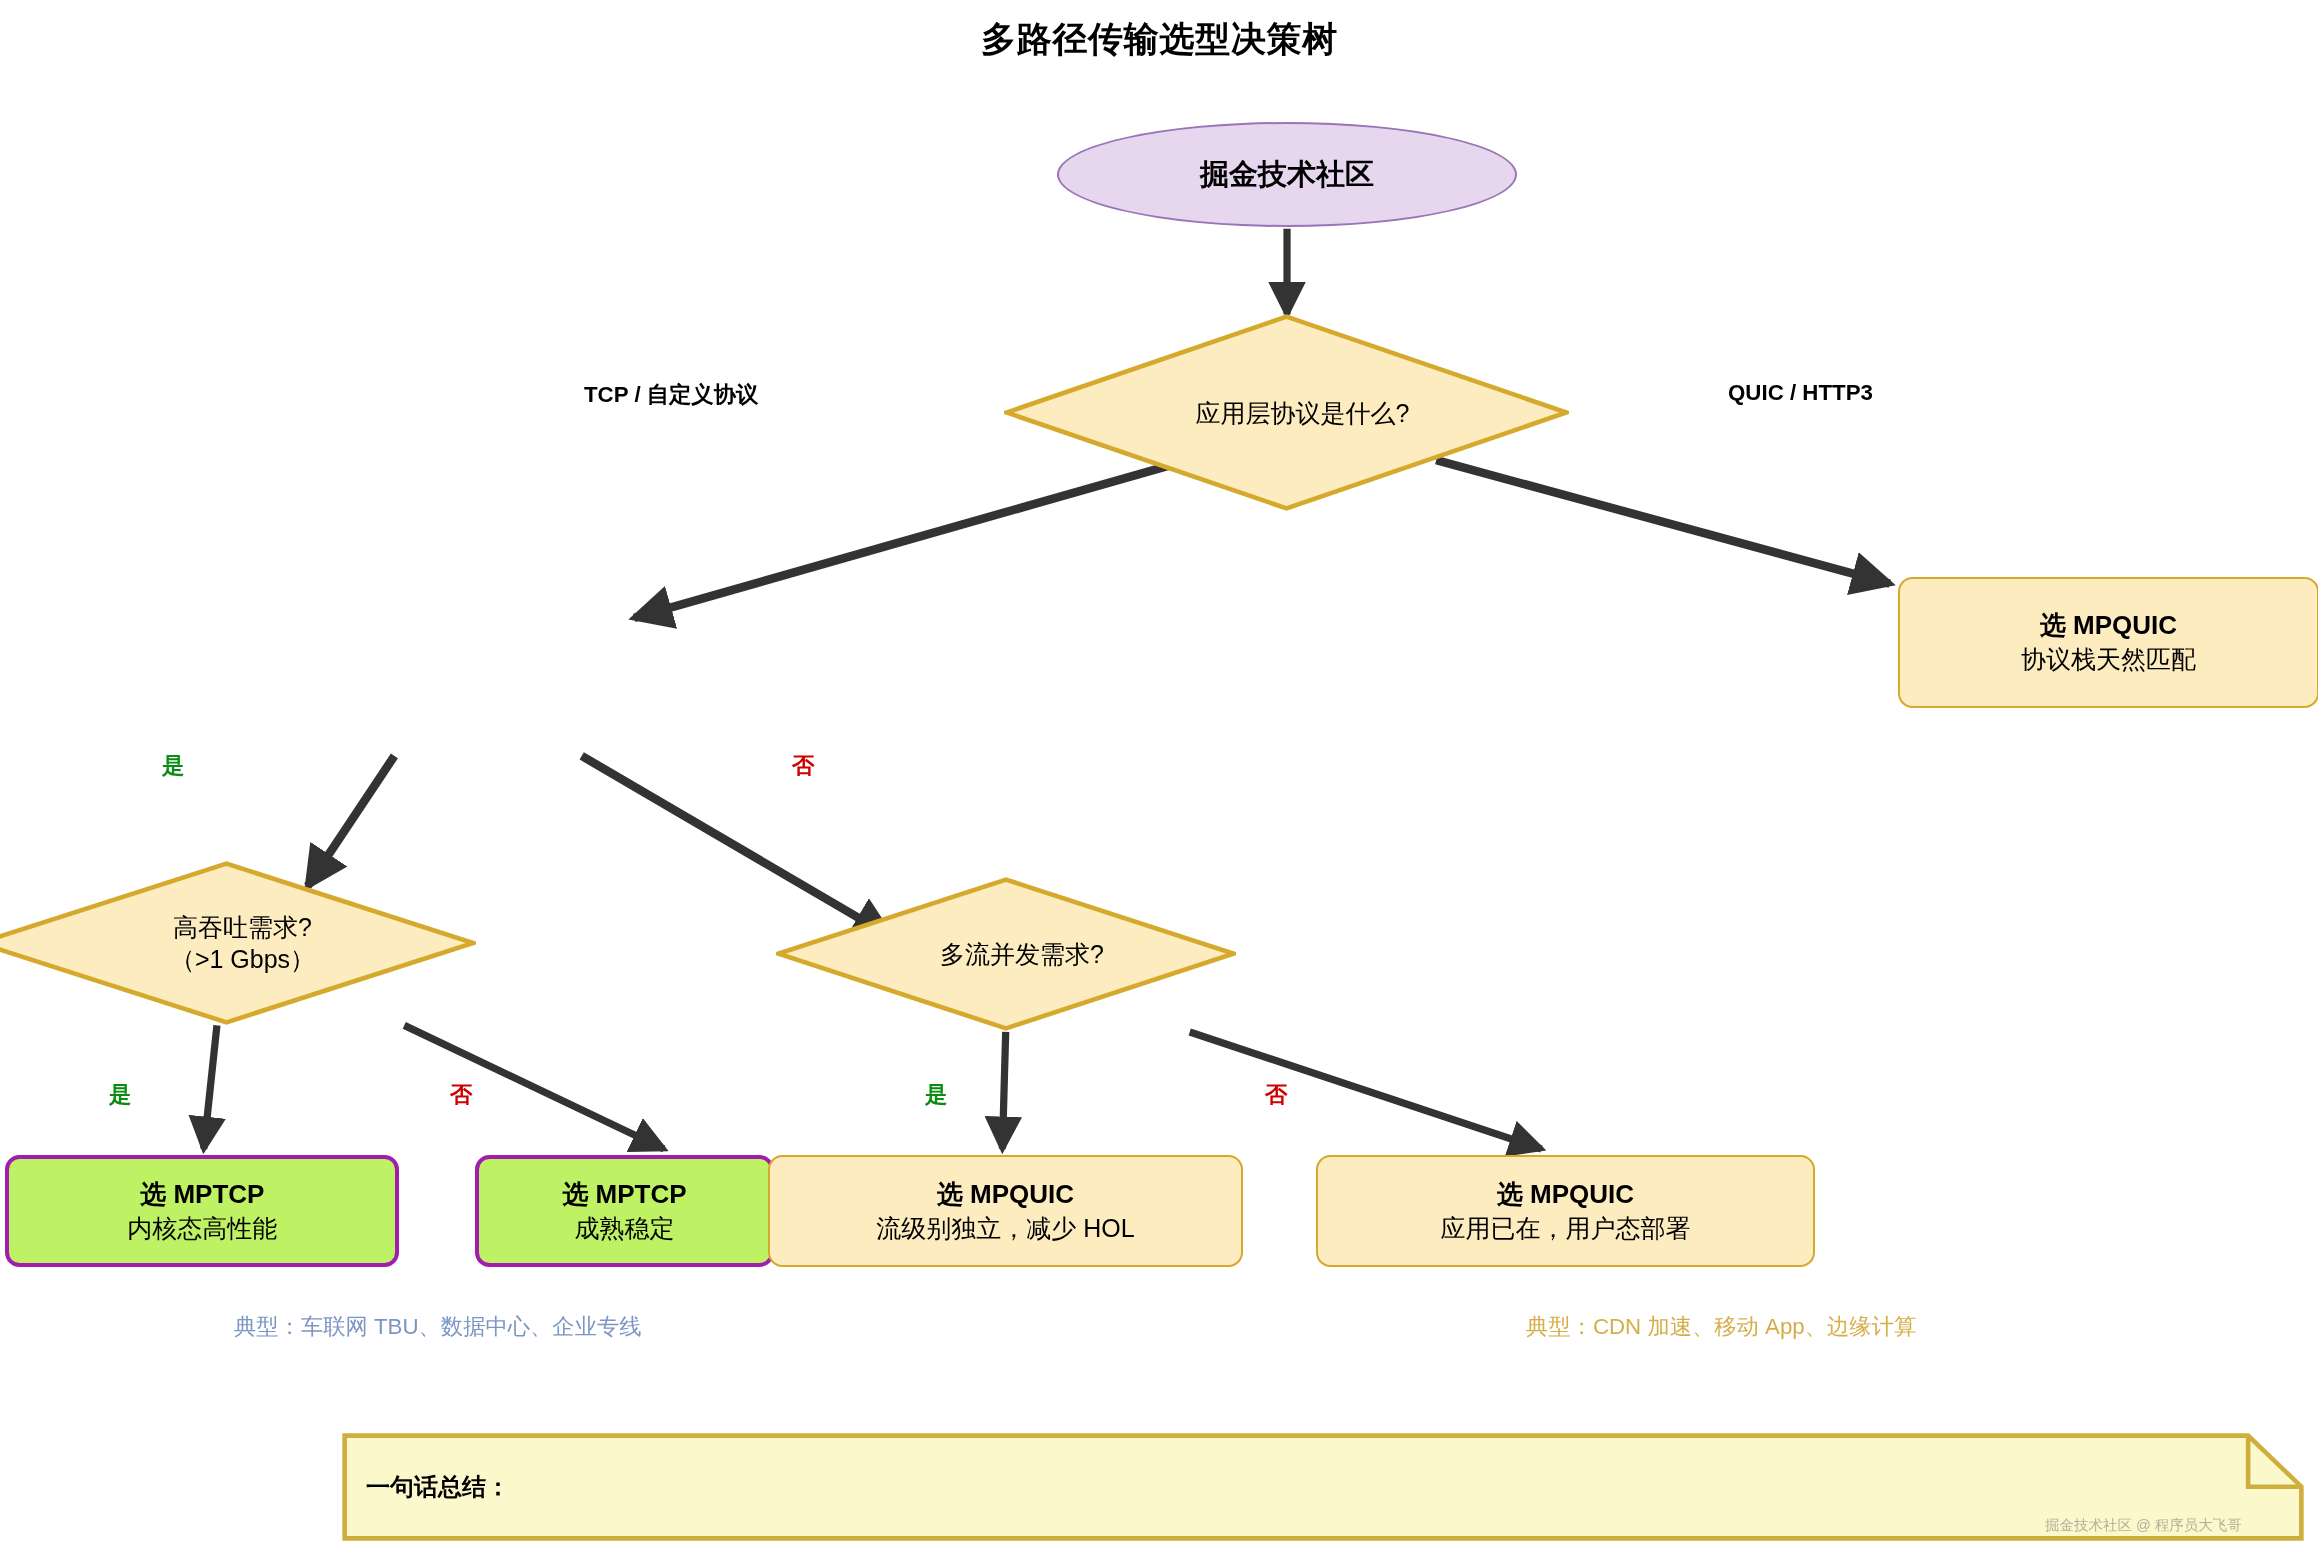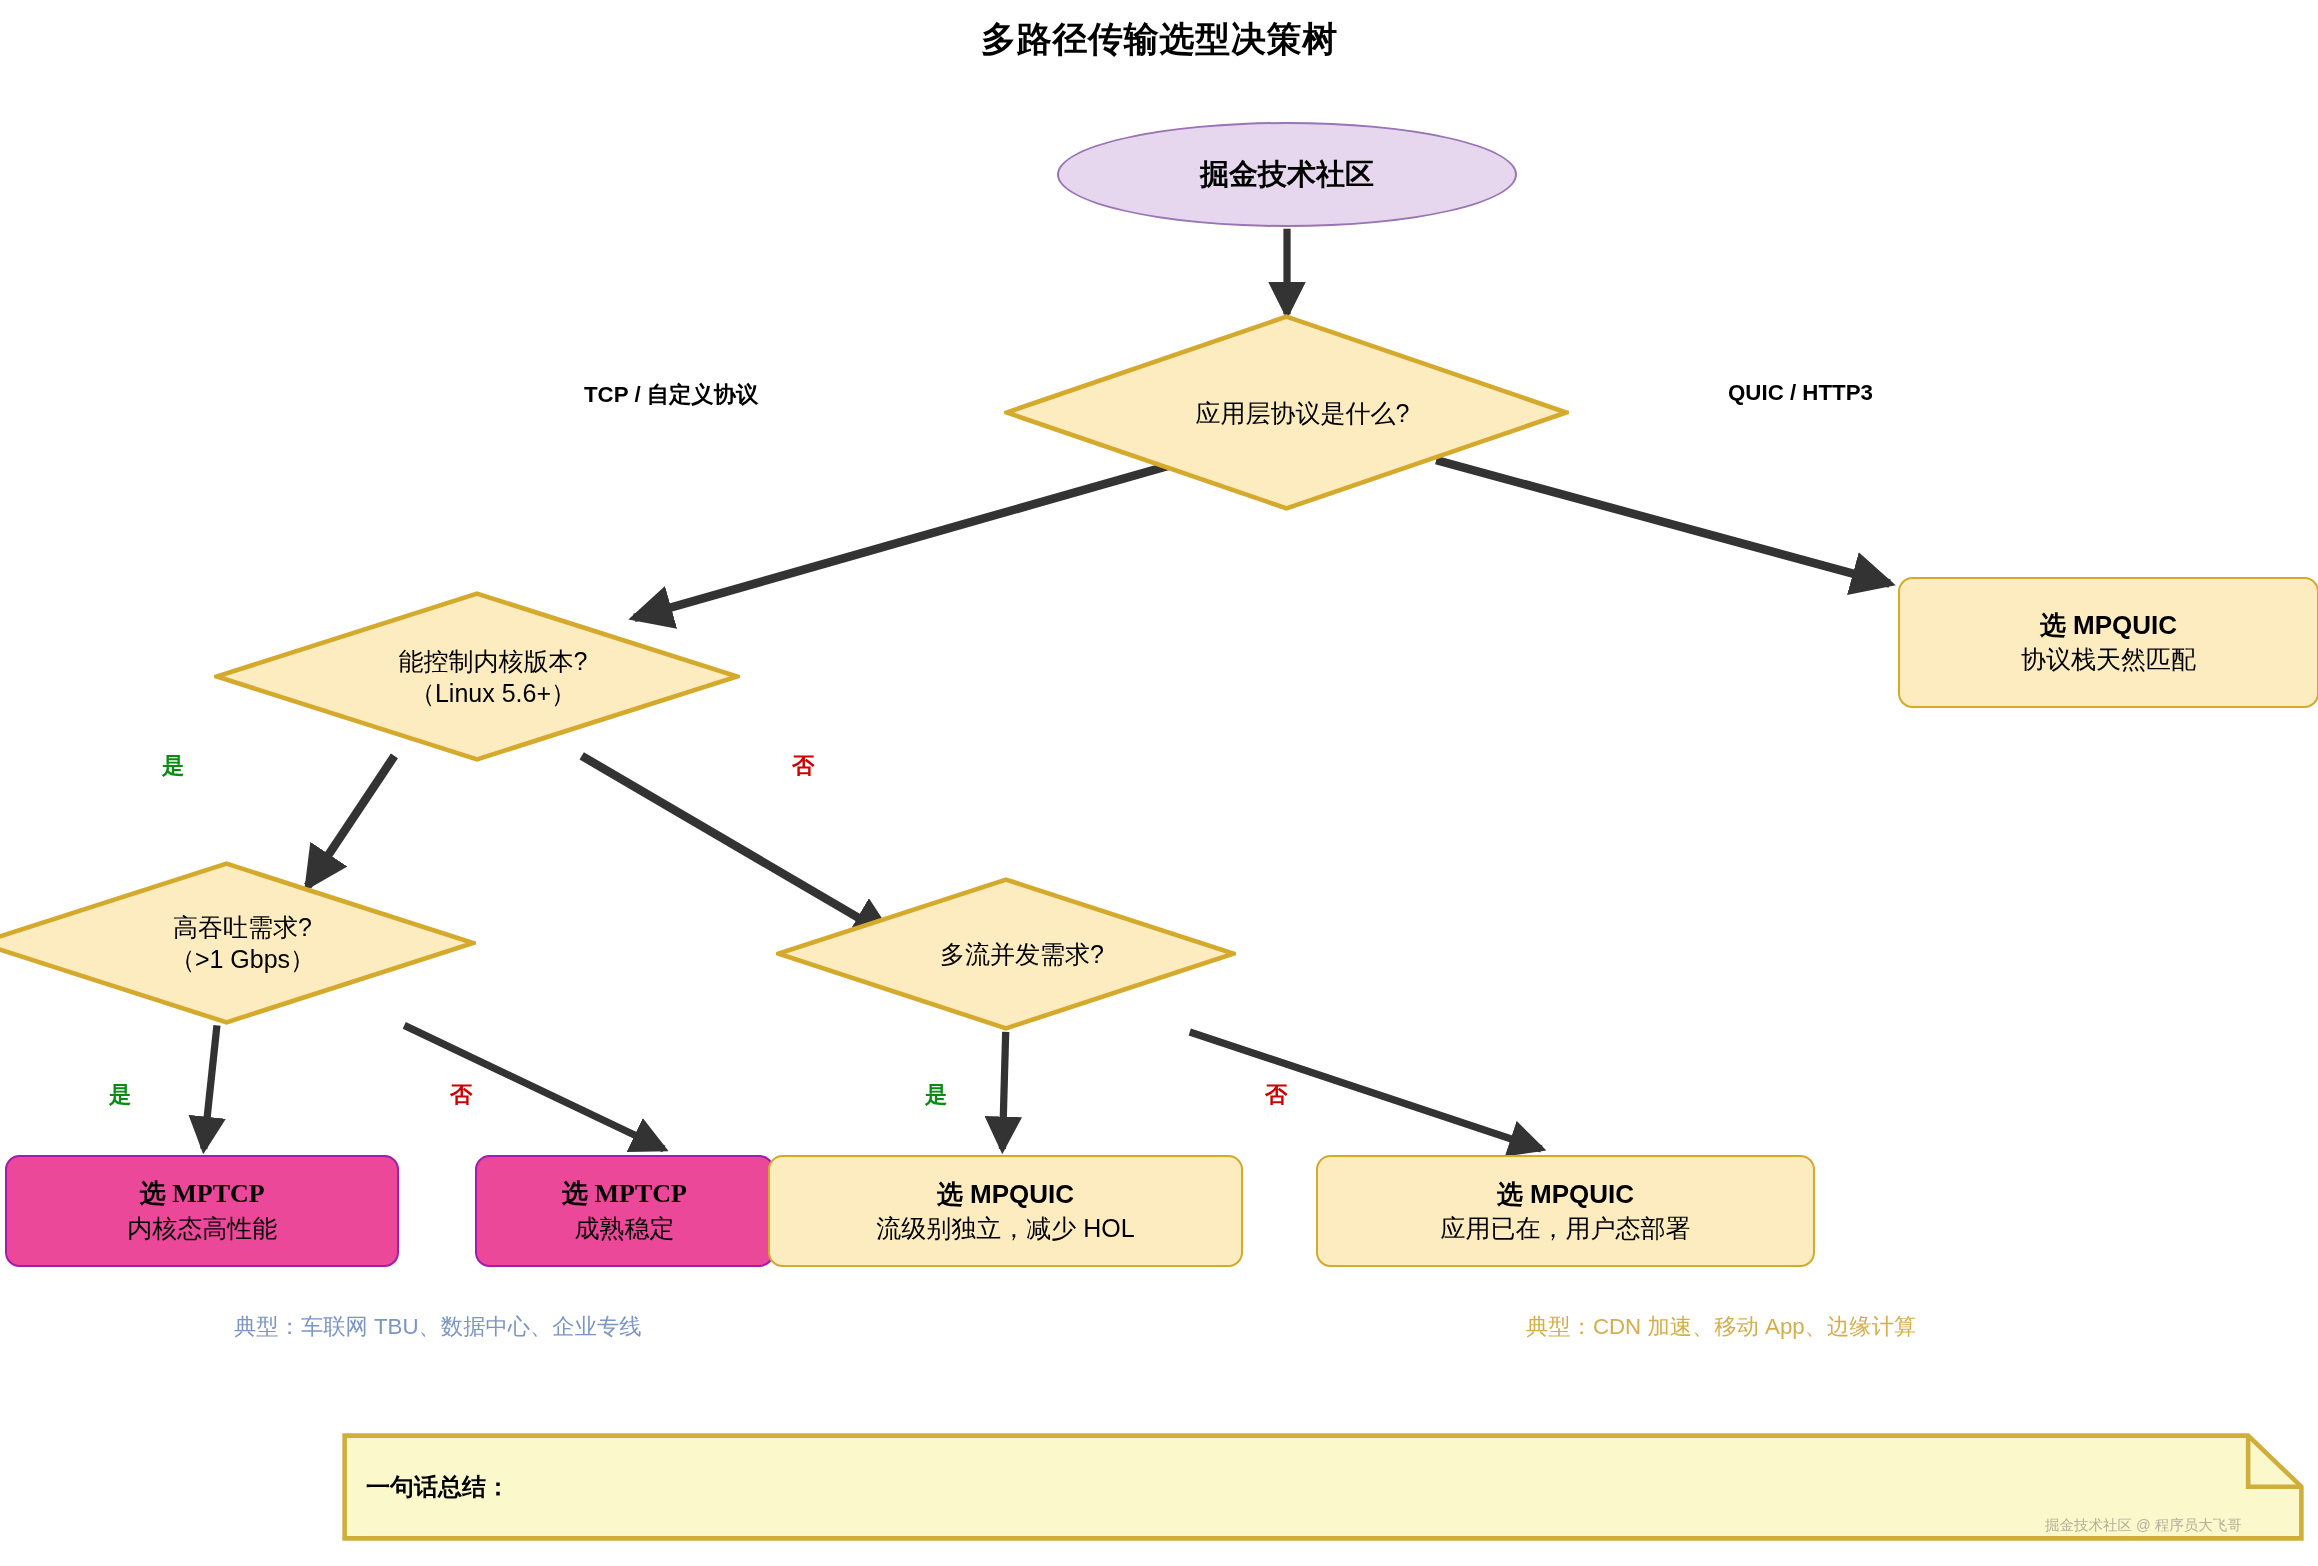--- a/index.html
+++ b/index.html
@@ -108,23 +108,22 @@
     font-weight: bold;
     color: #000000;
     white-space: nowrap;
   }
   .result-box .line2 {
     font-size: 25px;
     color: #000000;
     white-space: nowrap;
   }
   .result-blue {
-    background: #ec4899;
-    border: 2px solid #a21caf;
-    font-family: Liberation Serif, serif;
+    background: #bef264;
+    border: 4px solid #a21caf;
   }
   .result-yellow {
     background: #fcecc0;
     border: 2px solid #d4a92c;
   }
 
   
   .edge-label {
     position: absolute;
     white-space: nowrap;
@@ -206,29 +205,20 @@
 
   <div class="diamond-wrap" style="left:1004px; top:314px; width:565px; height:197px;">
     <svg class="diamond-shape" viewBox="0 0 860 300" preserveAspectRatio="none" xmlns="http://www.w3.org/2000/svg">
       <polygon points="430,4 856,150 430,296 4,150" fill="#fcecc0" stroke="#d4a92c" stroke-width="7"></polygon>
     </svg>
     <div class="diamond-label">
       <div class="line1">应用层协议是什么?</div>
     </div>
   </div>
 
-  <div class="diamond-wrap" style="left:214px; top:591px; width:526px; height:171px;">
-    <svg class="diamond-shape" viewBox="0 0 800 260" preserveAspectRatio="none" xmlns="http://www.w3.org/2000/svg">
-      <polygon points="400,4 796,130 400,256 4,130" fill="#fcecc0" stroke="#d4a92c" stroke-width="7"></polygon>
-    </svg>
-    <div class="diamond-label">
-      <div class="line1">能控制内核版本?</div>
-      <div class="line2">（Linux 5.6+）</div>
-    </div>
-  </div>
 
   <div class="diamond-wrap" style="left:-23px; top:861px; width:499px; height:164px;">
     <svg class="diamond-shape" viewBox="0 0 760 250" preserveAspectRatio="none" xmlns="http://www.w3.org/2000/svg">
       <polygon points="380,4 756,125 380,246 4,125" fill="#fcecc0" stroke="#d4a92c" stroke-width="7"></polygon>
     </svg>
     <div class="diamond-label">
       <div class="line1">高吞吐需求?</div>
       <div class="line2">（&gt;1 Gbps）</div>
     </div>
   </div>

